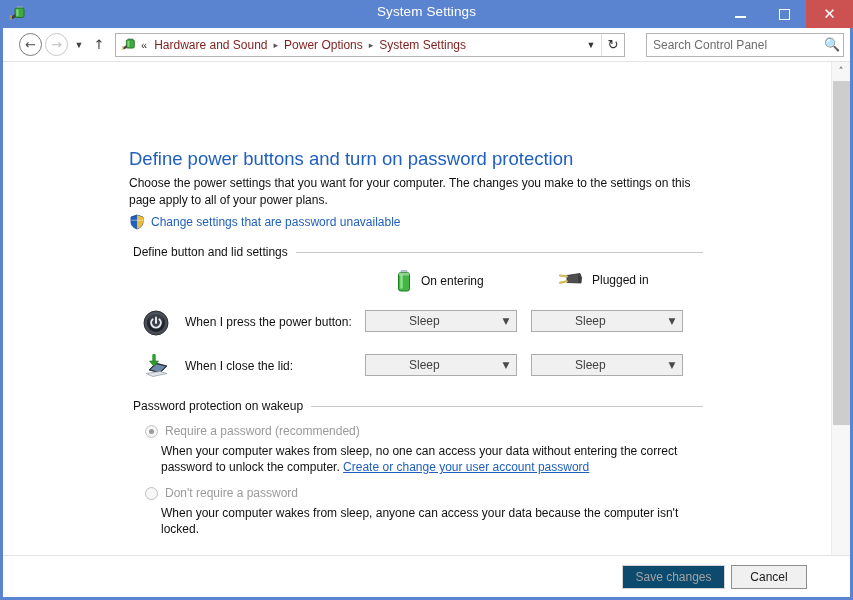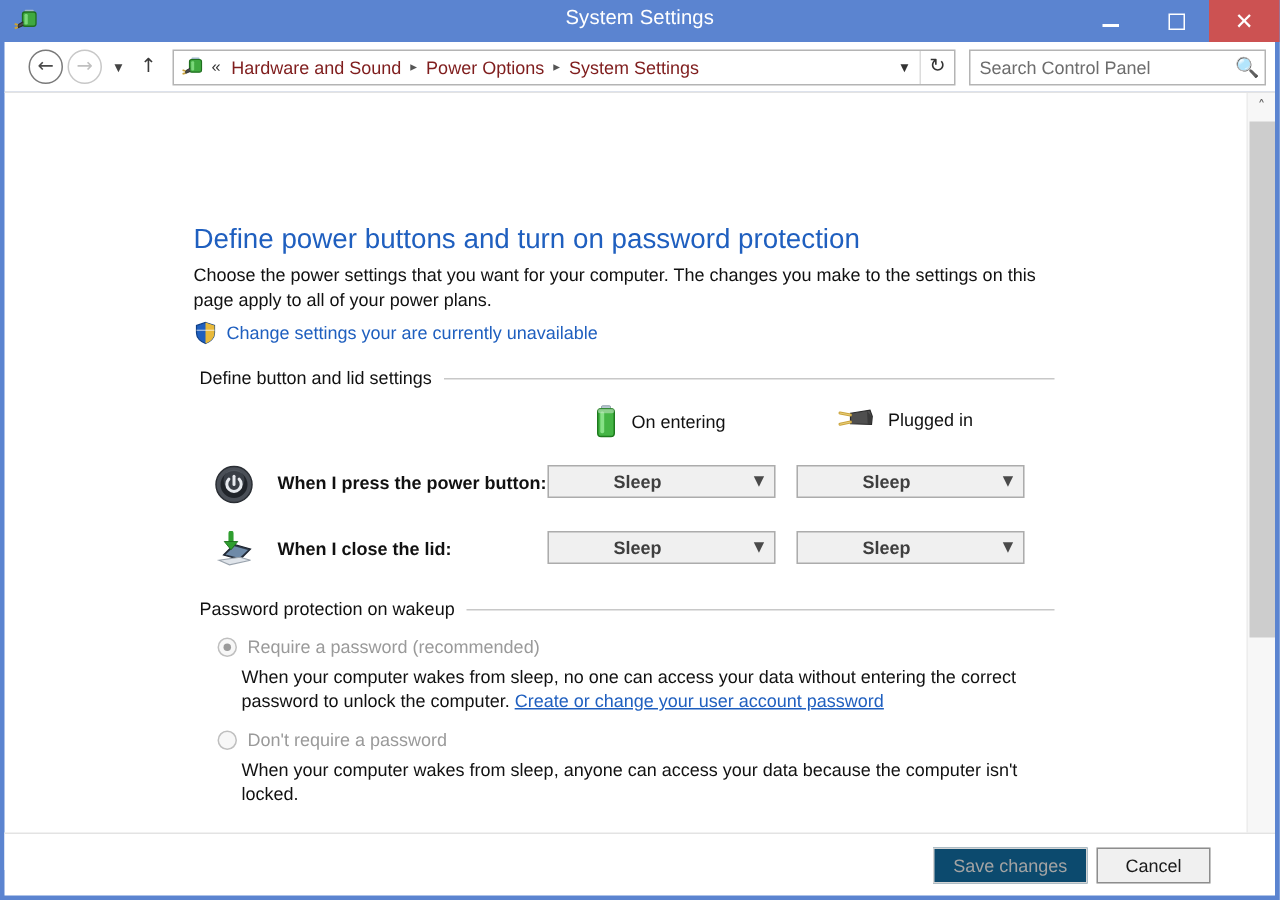--- a/index.html
+++ b/index.html
@@ -142,21 +142,21 @@
   .crumb-divider { width: 1px; height: 22px; background: #dcdcdc; flex: none; }
   .crumb-refresh {
     width: 22px; text-align: center;
     color: #333; font-size: 13px; flex: none;
     font-family: "DejaVu Sans", sans-serif;
   }
 
   .searchbox {
     width: 198px;
     height: 24px;
-    margin-left: 9px;
+    margin-left: 21px;
     border: 1px solid #b4b4b4;
     background: #ffffff;
     display: flex;
     align-items: center;
     box-sizing: border-box;
     flex: none;
   }
   .searchbox input {
     flex: 1;
     border: none;
@@ -256,21 +256,20 @@
   .col-head.battery { left: 262px; top: 2px; }
   .col-head.plugged { left: 425px; top: 2px; }
   .batt-icon { width: 18px; height: 22px; margin-right: 8px; flex: none; }
   .plug-icon { width: 26px; height: 20px; margin-right: 8px; flex: none; }
 
   .setting-row {
     position: absolute;
     left: 140px;
     width: 560px;
     height: 30px;
-    font-weight: bold;
   }
   .row-icon {
     position: absolute;
     left: 0; top: 0;
     width: 26px; height: 26px;
   }
   .row-label {
     position: absolute;
     left: 42px; top: 5px;
     font-size: 12px;
@@ -493,21 +492,21 @@
       <div class="page-desc">Choose the power settings that you want for your computer. The changes you make to the settings on this page apply to all of your power plans.</div>
 
       <div class="uac-link-row">
         <span class="shield-icon">
           <svg width="16" height="16" viewBox="0 0 16 16">
             <path d="M8 1 L14 3 V8 C14 11.5 11 14 8 15 C5 14 2 11.5 2 8 V3 Z" fill="#1f5fbf" stroke="#0e3e85" stroke-width="0.8"></path>
             <path d="M8 1 L14 3 V8 C14 11.5 11 14 8 15 Z" fill="#e8b93a"></path>
             <path d="M2 6.2 H14" stroke="#ffffff" stroke-width="0.9" opacity="0.55"></path>
           </svg>
         </span>
-        <span class="uac-link">Change settings your are currently unavailable</span>
+        <span class="uac-link">Change settings that are password unavailable</span>
       </div>
 
       <div class="group" style="top:183px;">
         <span class="group-label">Define button and lid settings</span>
         <span class="group-rule"></span>
       </div>
 
       <div class="col-headers">
         <div class="col-head battery">
           <span class="batt-icon">

